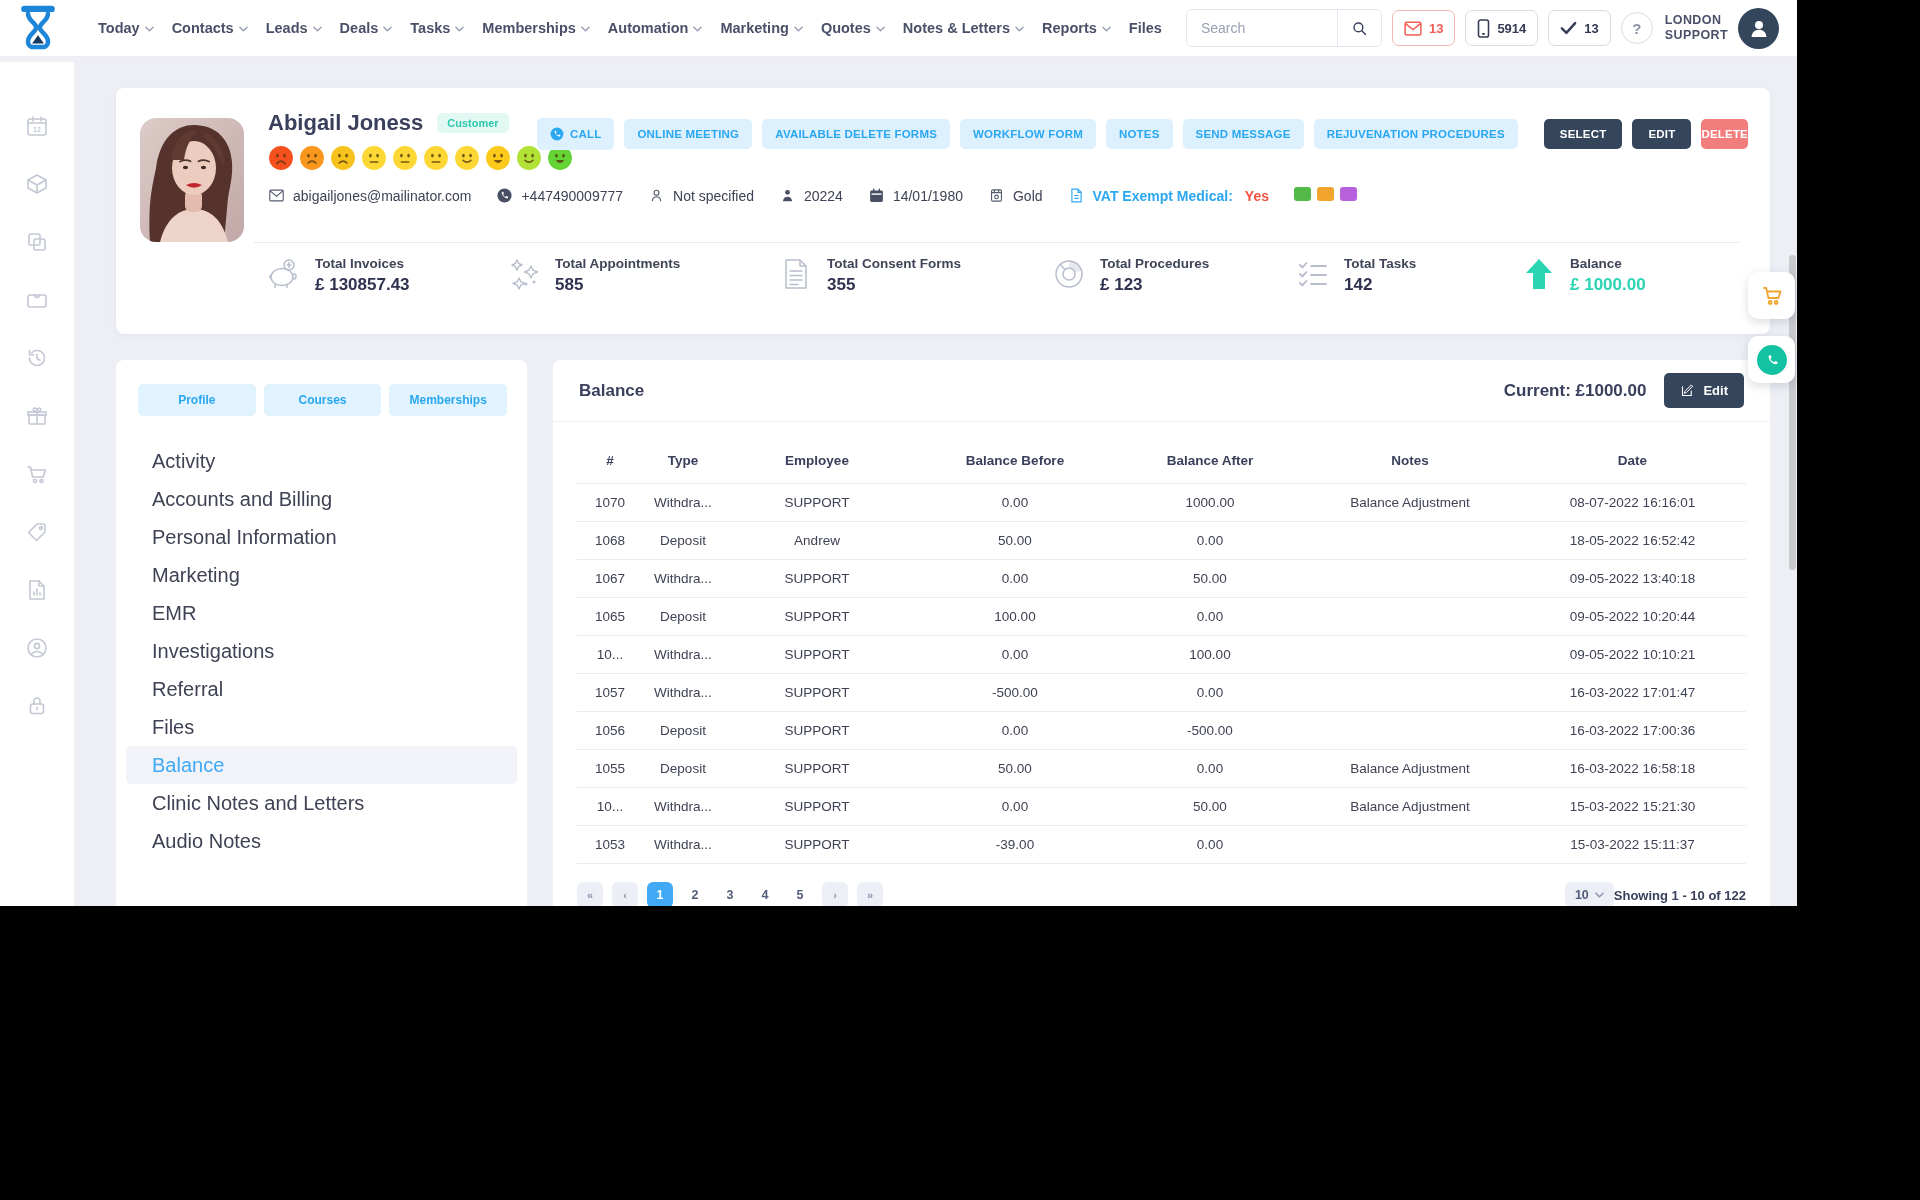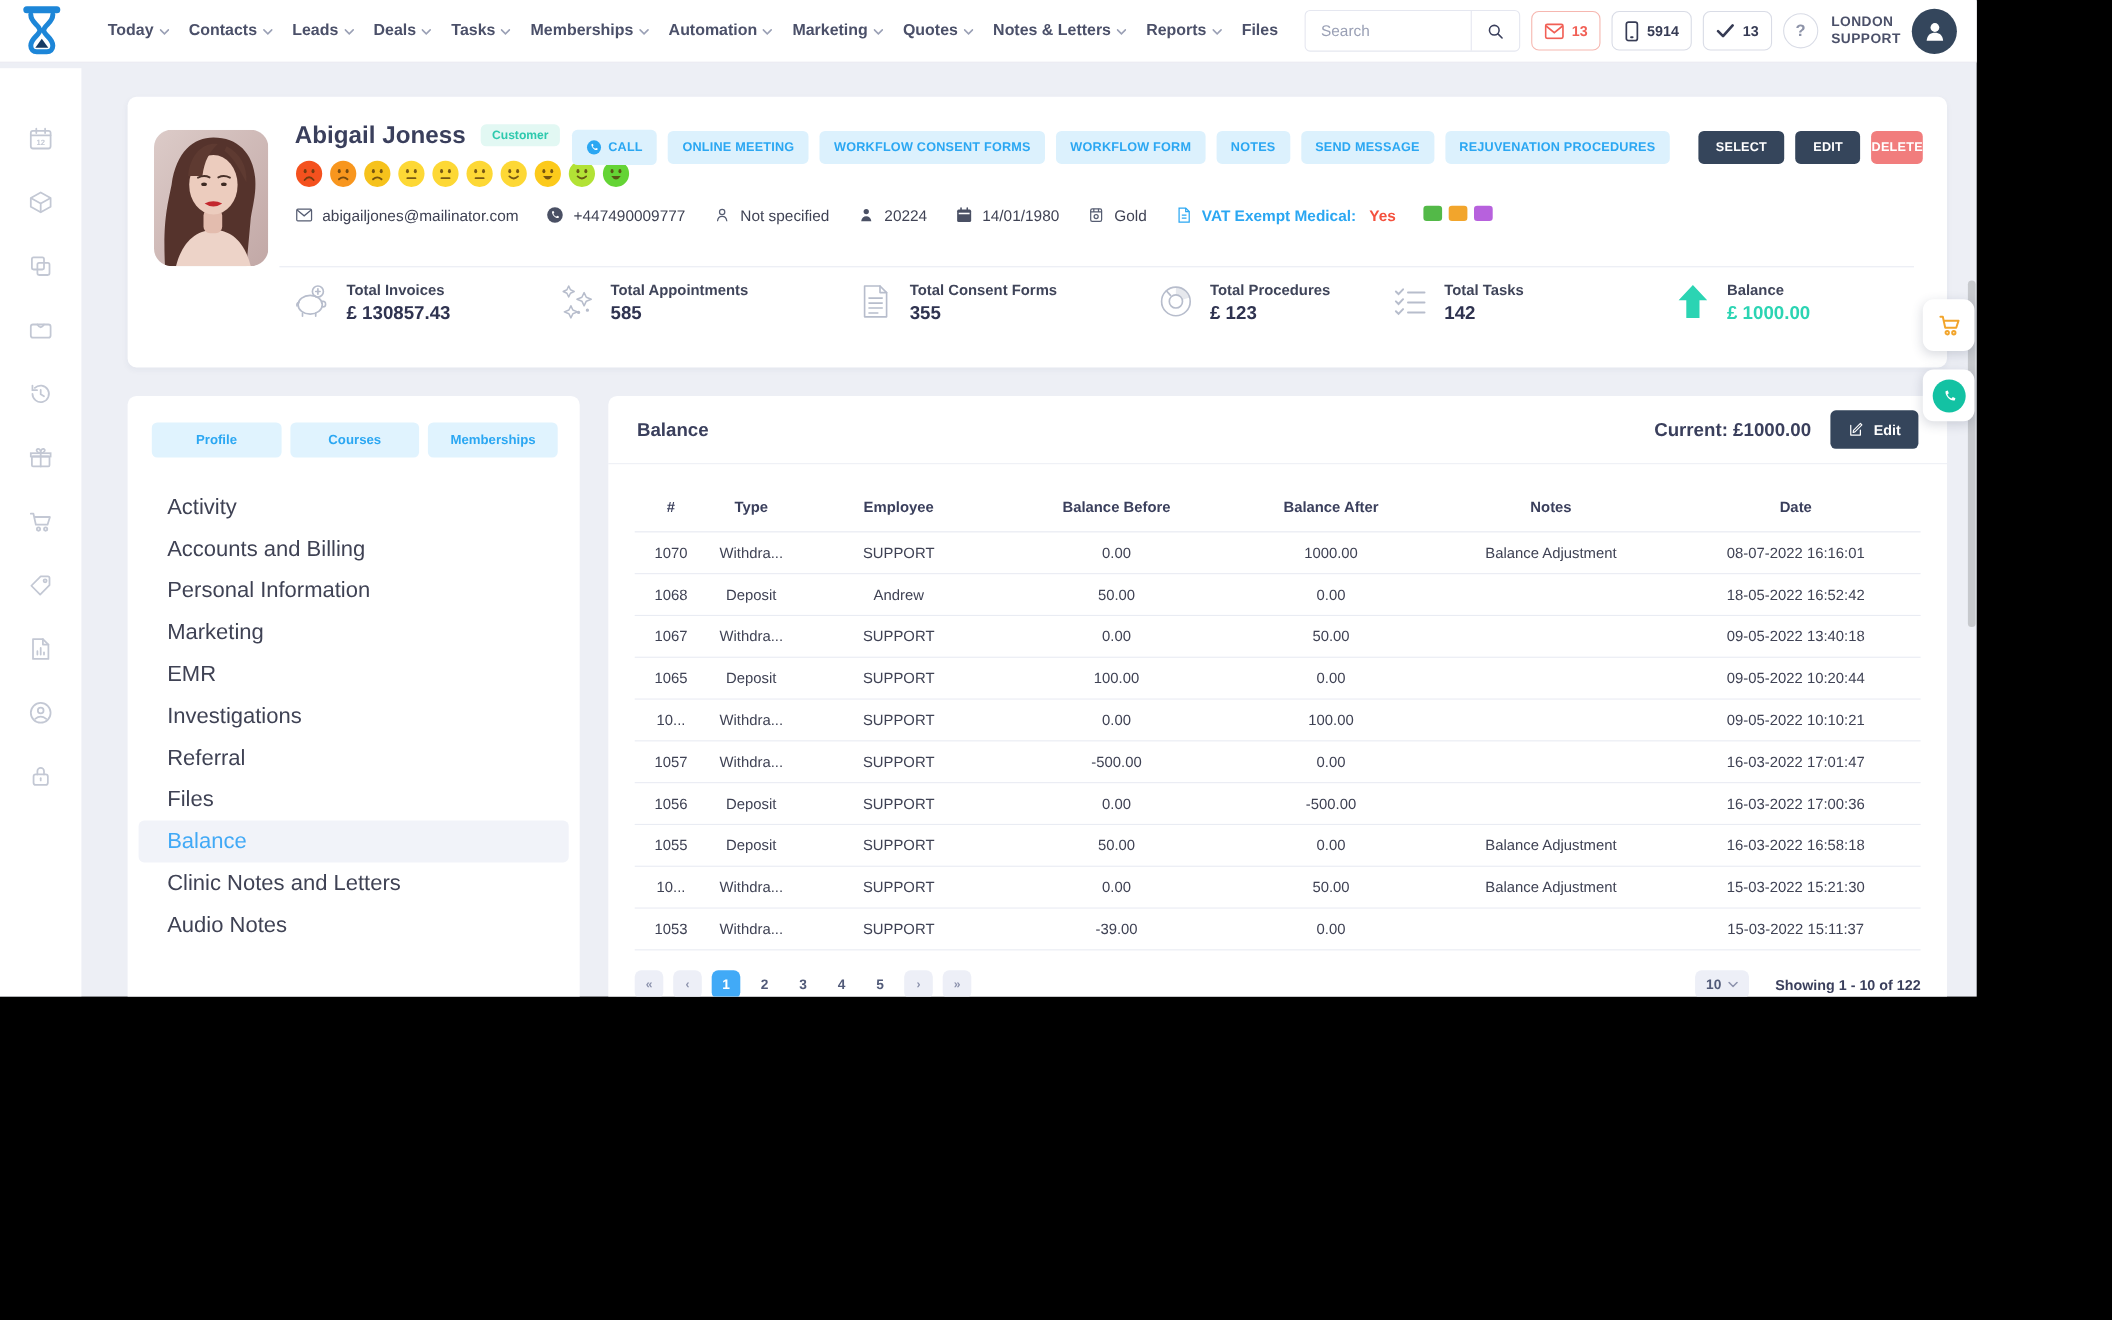--- a/index.html
+++ b/index.html
@@ -72,21 +72,21 @@
   .bc-current { font-size:17px; font-weight:700; color:#3a3f5c; }
   .btn-edit { background:#35455b; color:#fff; border:none; border-radius:5px; font-size:13px; font-weight:600; padding:10px 16px; display:flex; gap:8px; align-items:center; font-family:inherit; cursor:pointer; }
   .btable { margin:16px 24px 0; }
   .trow { display:grid; grid-template-columns:66px 80px 188px 208px 182px 218px 1fr; align-items:center; height:38px; border-bottom:1px solid #e9ecf3; font-size:13.5px; color:#3f4254; text-align:center; }
   .trow.head { height:46px; font-weight:700; color:#3a3f5c; border-bottom:1px solid #e6e9f1; }
   .trow span { overflow:hidden; white-space:nowrap; }
   .pagination { display:flex; align-items:center; margin:18px 24px 0; }
   .pg { min-width:26px; height:26px; border-radius:6px; display:flex; align-items:center; justify-content:center; font-size:12.5px; font-weight:700; color:#525b79; margin-right:9px; cursor:pointer; padding:0 4px; }
   .pg.arrow { background:#edeff7; color:#8d93ad; font-size:11px; }
   .pg.active { background:#41aaf7; color:#fff; }
-  .pag-right { margin-left:auto; display:flex; align-items:center; gap:24px; }
+  .pag-right { margin-left:auto; display:flex; align-items:center; gap:0; }
   .psize { background:#edeff7; border-radius:6px; height:26px; padding:0 10px; display:flex; align-items:center; gap:6px; font-size:12.5px; font-weight:700; color:#525b79; cursor:pointer; }
   .psummary { font-size:13px; font-weight:700; color:#3a3f5c; }
 
   
   .float-btn { position:absolute; width:47px; height:47px; background:#fff; border-radius:10px; box-shadow:0 3px 10px rgba(50,60,90,.18); display:flex; align-items:center; justify-content:center; cursor:pointer; z-index:7; }
   .fb-cart { left:1748px; top:272px; color:#f2a52c; }
   .fb-call { left:1748px; top:336px; }
   .fb-call-circle { width:30px; height:30px; border-radius:50%; background:#13c2a3; display:flex; align-items:center; justify-content:center; }
   .scroll-thumb { position:absolute; left:1789px; top:255px; width:7px; height:315px; background:#c7c9cd; border-radius:4px; }
 </style>
@@ -489,21 +489,21 @@
           <span>CALL</span>
         </button>
 
         <button class="act light">
 
           <span>ONLINE MEETING</span>
         </button>
 
         <button class="act light">
 
-          <span>WORKFLOW CONSENT FORMS</span>
+          <span>AVAILABLE DELETE FORMS</span>
         </button>
 
         <button class="act light">
 
           <span>WORKFLOW FORM</span>
         </button>
 
         <button class="act light">
 
           <span>NOTES</span>
@@ -580,21 +580,21 @@
           <circle cx="18" cy="18" r="13"></circle>
           <circle cx="18" cy="18" r="6"></circle>
           <path d="M18,5 A13,13 0 0 1 30.5,14.5 L24,16.5 A6,6 0 0 0 18,12 Z" fill="currentColor" opacity="0.35" stroke="none"></path>
           <path d="M9,8 L13.5,13"></path>
         </svg>
       <div>
           <div class="st-l">Total Procedures</div>
           <div class="st-v">£ 123</div>
         </div>
     </div>
-    <div class="stat" style="left:1148px">
+    <div class="stat" style="left:1179px">
       <svg viewBox="0 0 36 36" fill="none" stroke="currentColor" stroke-width="1.8" stroke-linecap="round">
           <path d="M5,9 l2.4,2.4 L11.5,7"></path>
           <path d="M16,10 h15"></path>
           <path d="M5,18 l2.4,2.4 L11.5,16"></path>
           <path d="M16,19 h15"></path>
           <path d="M5,27 l2.4,2.4 L11.5,25"></path>
           <path d="M16,28 h15"></path>
         </svg>
       <div>
           <div class="st-l">Total Tasks</div>

